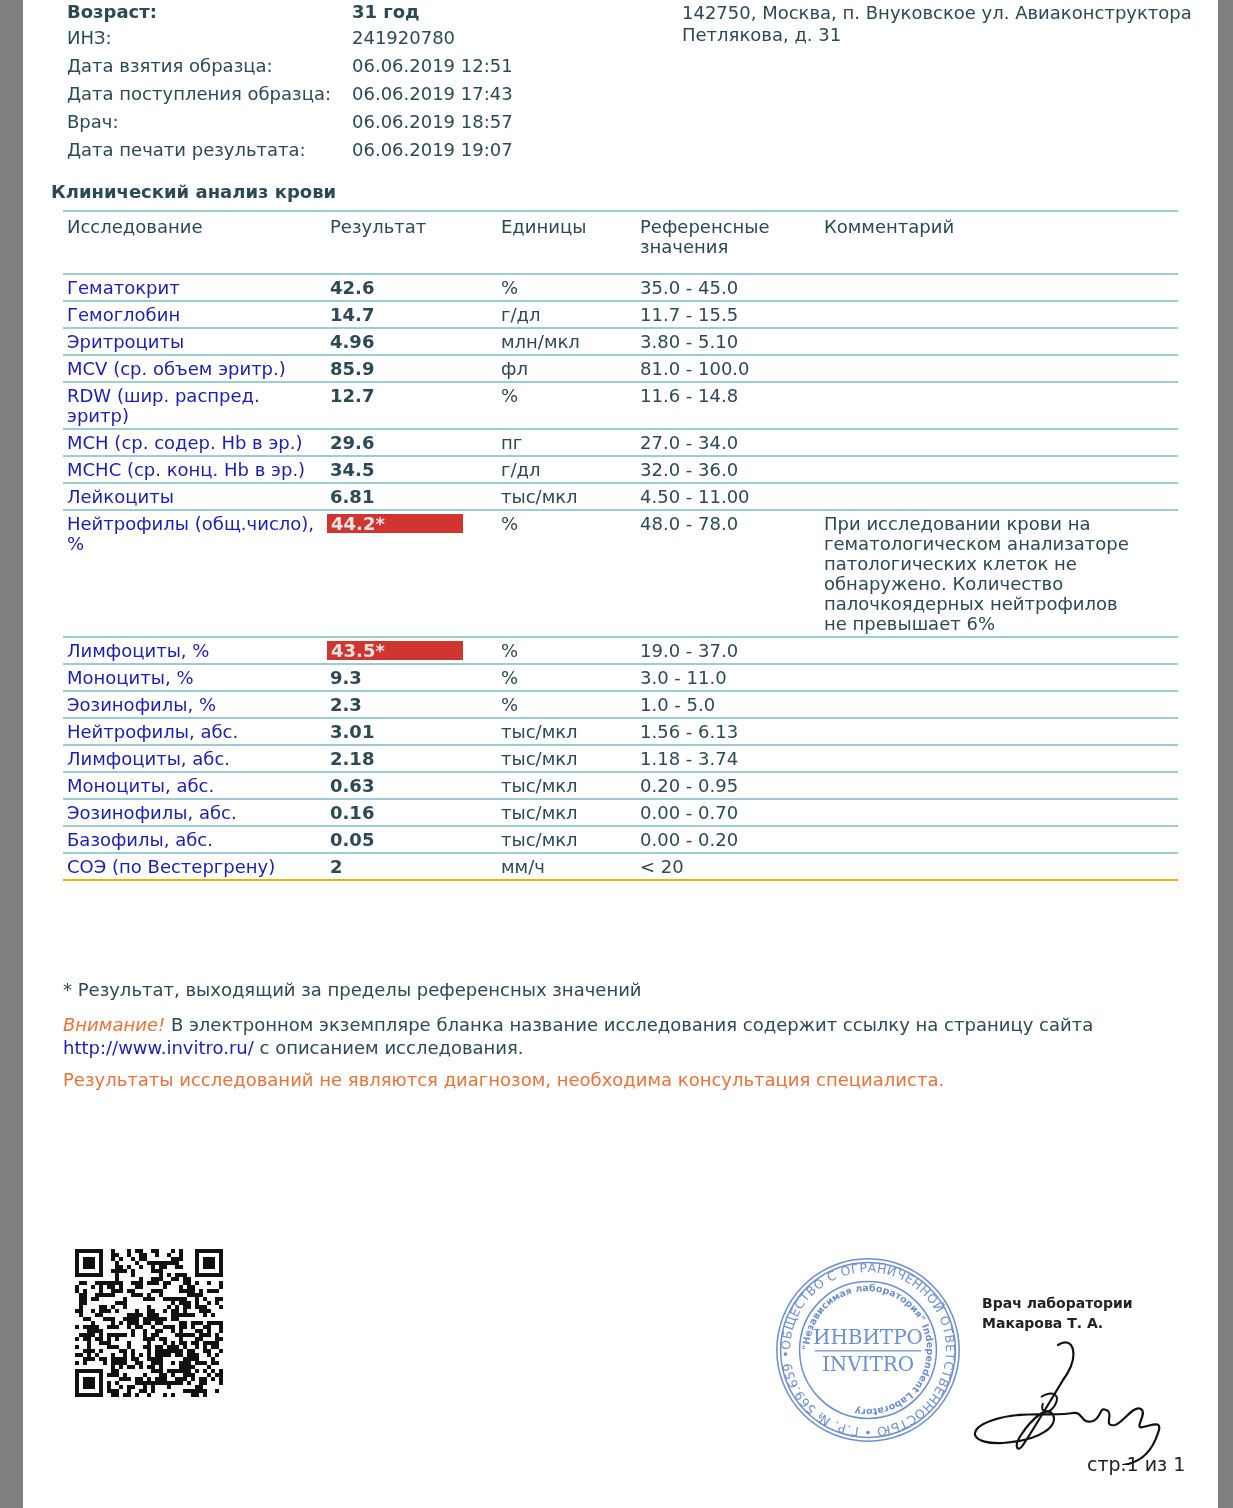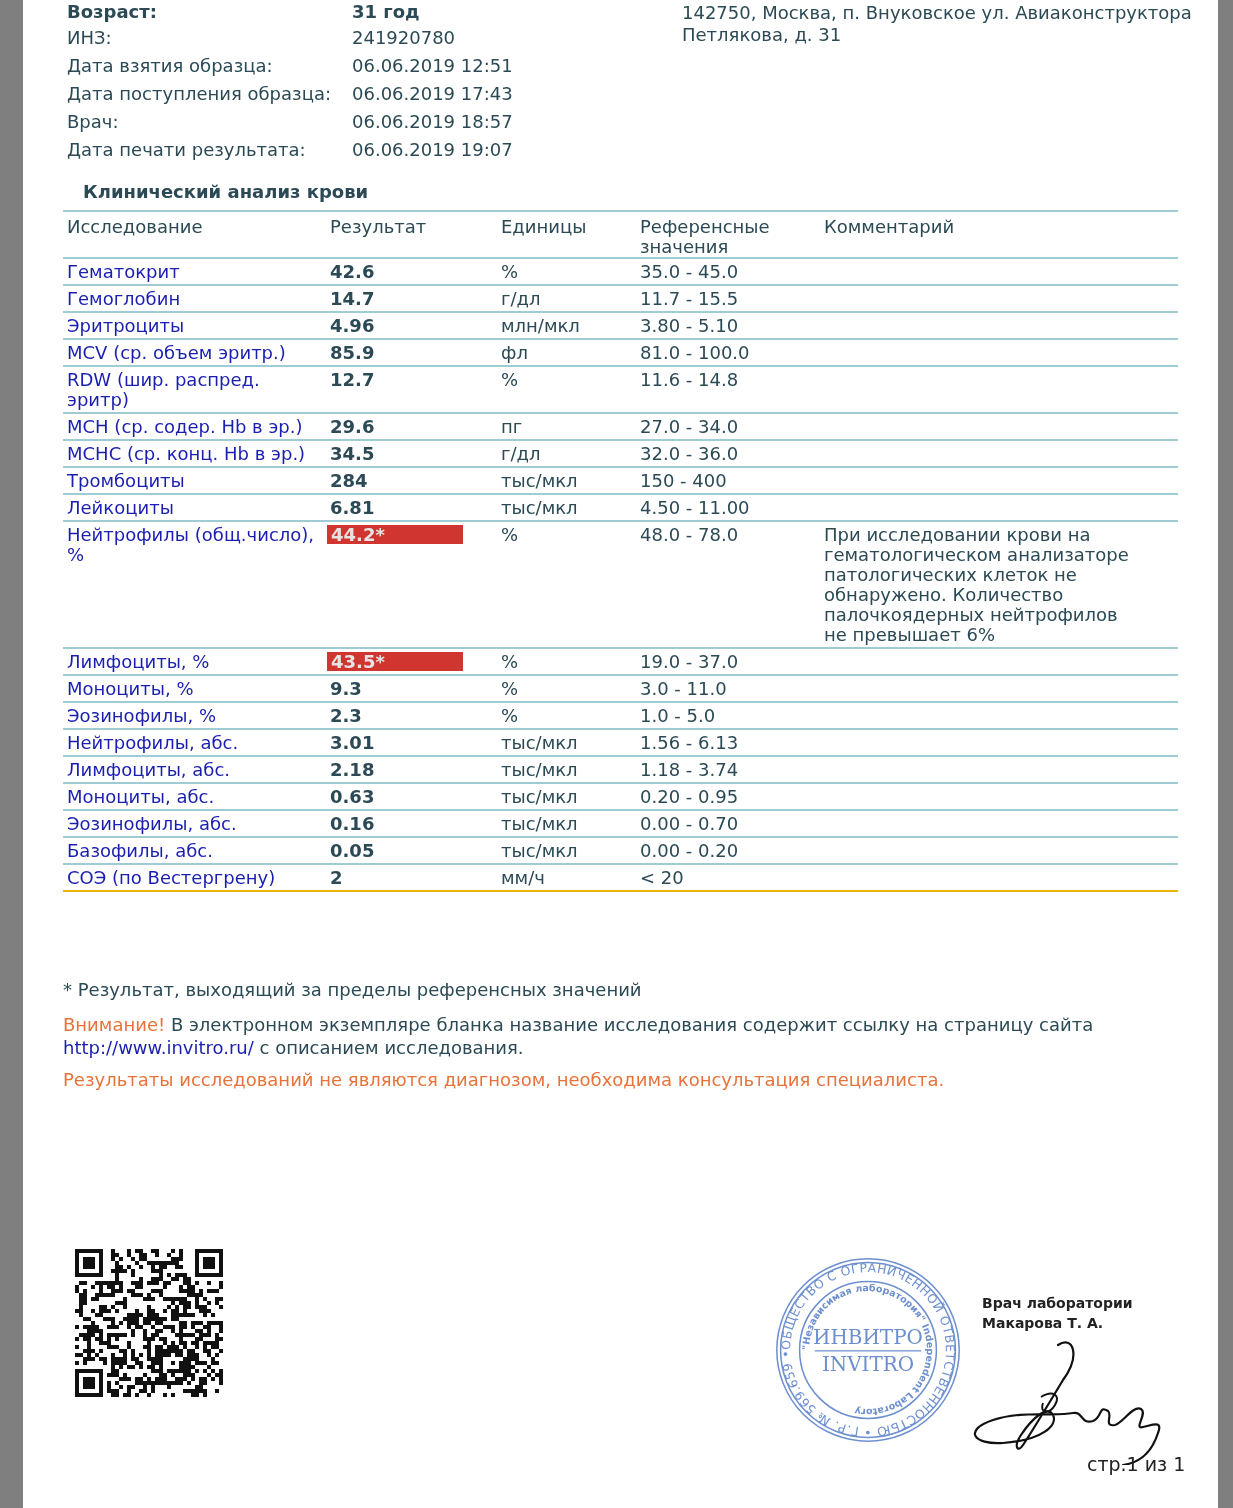--- a/index.html
+++ b/index.html
@@ -14,46 +14,46 @@
   .info { position:absolute; left:44px; top:0; font-size:18px; }
   .info-row { position:relative; height:28px; line-height:28px; }
   .info-row .k { position:absolute; left:0; white-space:nowrap; }
   .info-row .v { position:absolute; left:285px; white-space:nowrap; }
   .info-row.bold { font-weight:bold; }
   .info-row:first-child { height:24px; line-height:24px; }
   .address {
     position:absolute; left:659px; top:2px; width:520px; font-size:18px; line-height:22px; color:#2b4a55;
   }
   .section-title {
-    position:absolute; left:60px; top:181px; font-size:18px; font-weight:bold; color:#2b4a55;
+    position:absolute; left:28px; top:181px; font-size:18px; font-weight:bold; color:#2b4a55;
   }
   table.results {
     position:absolute; left:40px; top:210px; width:1115px; border-collapse:collapse;
     font-size:18px; color:#2b4a55;
   }
   table.results th, table.results td {
     text-align:left; vertical-align:top; padding:3px 4px 2px 4px;
     border-top:2px solid #9fcbd4; line-height:20px; font-weight:normal;
   }
   table.results tr:last-child td { border-bottom:2px solid #eab308;margin-top:12px; }
-  table.results th { padding-top:5px; padding-bottom:0; }
+  table.results th { padding-top:5px; padding-bottom:16px; }
   .c-name { width:255px; color:#1a1fb0; }
   .c-res { width:163px; font-weight:bold !important; color:#2b4a55; }
   .c-unit { width:131px; }
   .c-ref { width:180px; }
   .c-com { padding-left:0 !important; }
   th.c-name, th.c-res { color:#2b4a55; font-weight:normal !important; }
   .flag {
     display:inline-block; width:128px; background:#d0352f; color:#e5e5e5; padding:0 4px; margin-left:-3px;
     line-height:19px;
   }
   .comment-text { width:320px; }
   .footnote { position:absolute; left:40px; top:979px; font-size:18px; color:#2b4a55; }
   .attention { position:absolute; left:40px; top:1013px; font-size:18px; line-height:23px; color:#2b4a55; width:1050px; }
-  .attention .warn { color:#e8733a; }
+  .attention .warn { color:#e8733a;font-style:italic; }
   .attention .link { color:#1a1fb0; }
   .disclaimer { position:absolute; left:40px; top:1069px; font-size:18px; color:#e8733a; }
   .qr { position:absolute; left:52px; top:1249px; width:148px; height:148px; }
   .stamp { position:absolute; left:750px; top:1255px; width:190px; height:190px; }
   .signer { position:absolute; left:959px; top:1293px; font-size:14px; font-weight:bold; color:#222; line-height:20px; }
   .signature { position:absolute; left:940px; top:1335px; width:200px; height:130px; }
   .pagenum { position:absolute; left:1064px; top:1453px; font-size:19px; color:#222; }
 </style>
 </head>
 <body>
@@ -156,29 +156,20 @@
           <td class="c-ref">27.0 - 34.0</td>
           <td class="c-com">
             <div class="comment-text"></div>
           </td>
         </tr>
         <tr>
           <td class="c-name">MCHC (ср. конц. Hb в эр.)</td>
           <td class="c-res">34.5</td>
           <td class="c-unit">г/дл</td>
           <td class="c-ref">32.0 - 36.0</td>
-          <td class="c-com">
-            <div class="comment-text"></div>
-          </td>
-        </tr>
-        <tr>
-          <td class="c-name">Тромбоциты</td>
-          <td class="c-res">284</td>
-          <td class="c-unit">тыс/мкл</td>
-          <td class="c-ref">150 - 400</td>
           <td class="c-com">
             <div class="comment-text"></div>
           </td>
         </tr>
         <tr>
           <td class="c-name">Лейкоциты</td>
           <td class="c-res">6.81</td>
           <td class="c-unit">тыс/мкл</td>
           <td class="c-ref">4.50 - 11.00</td>
           <td class="c-com">

